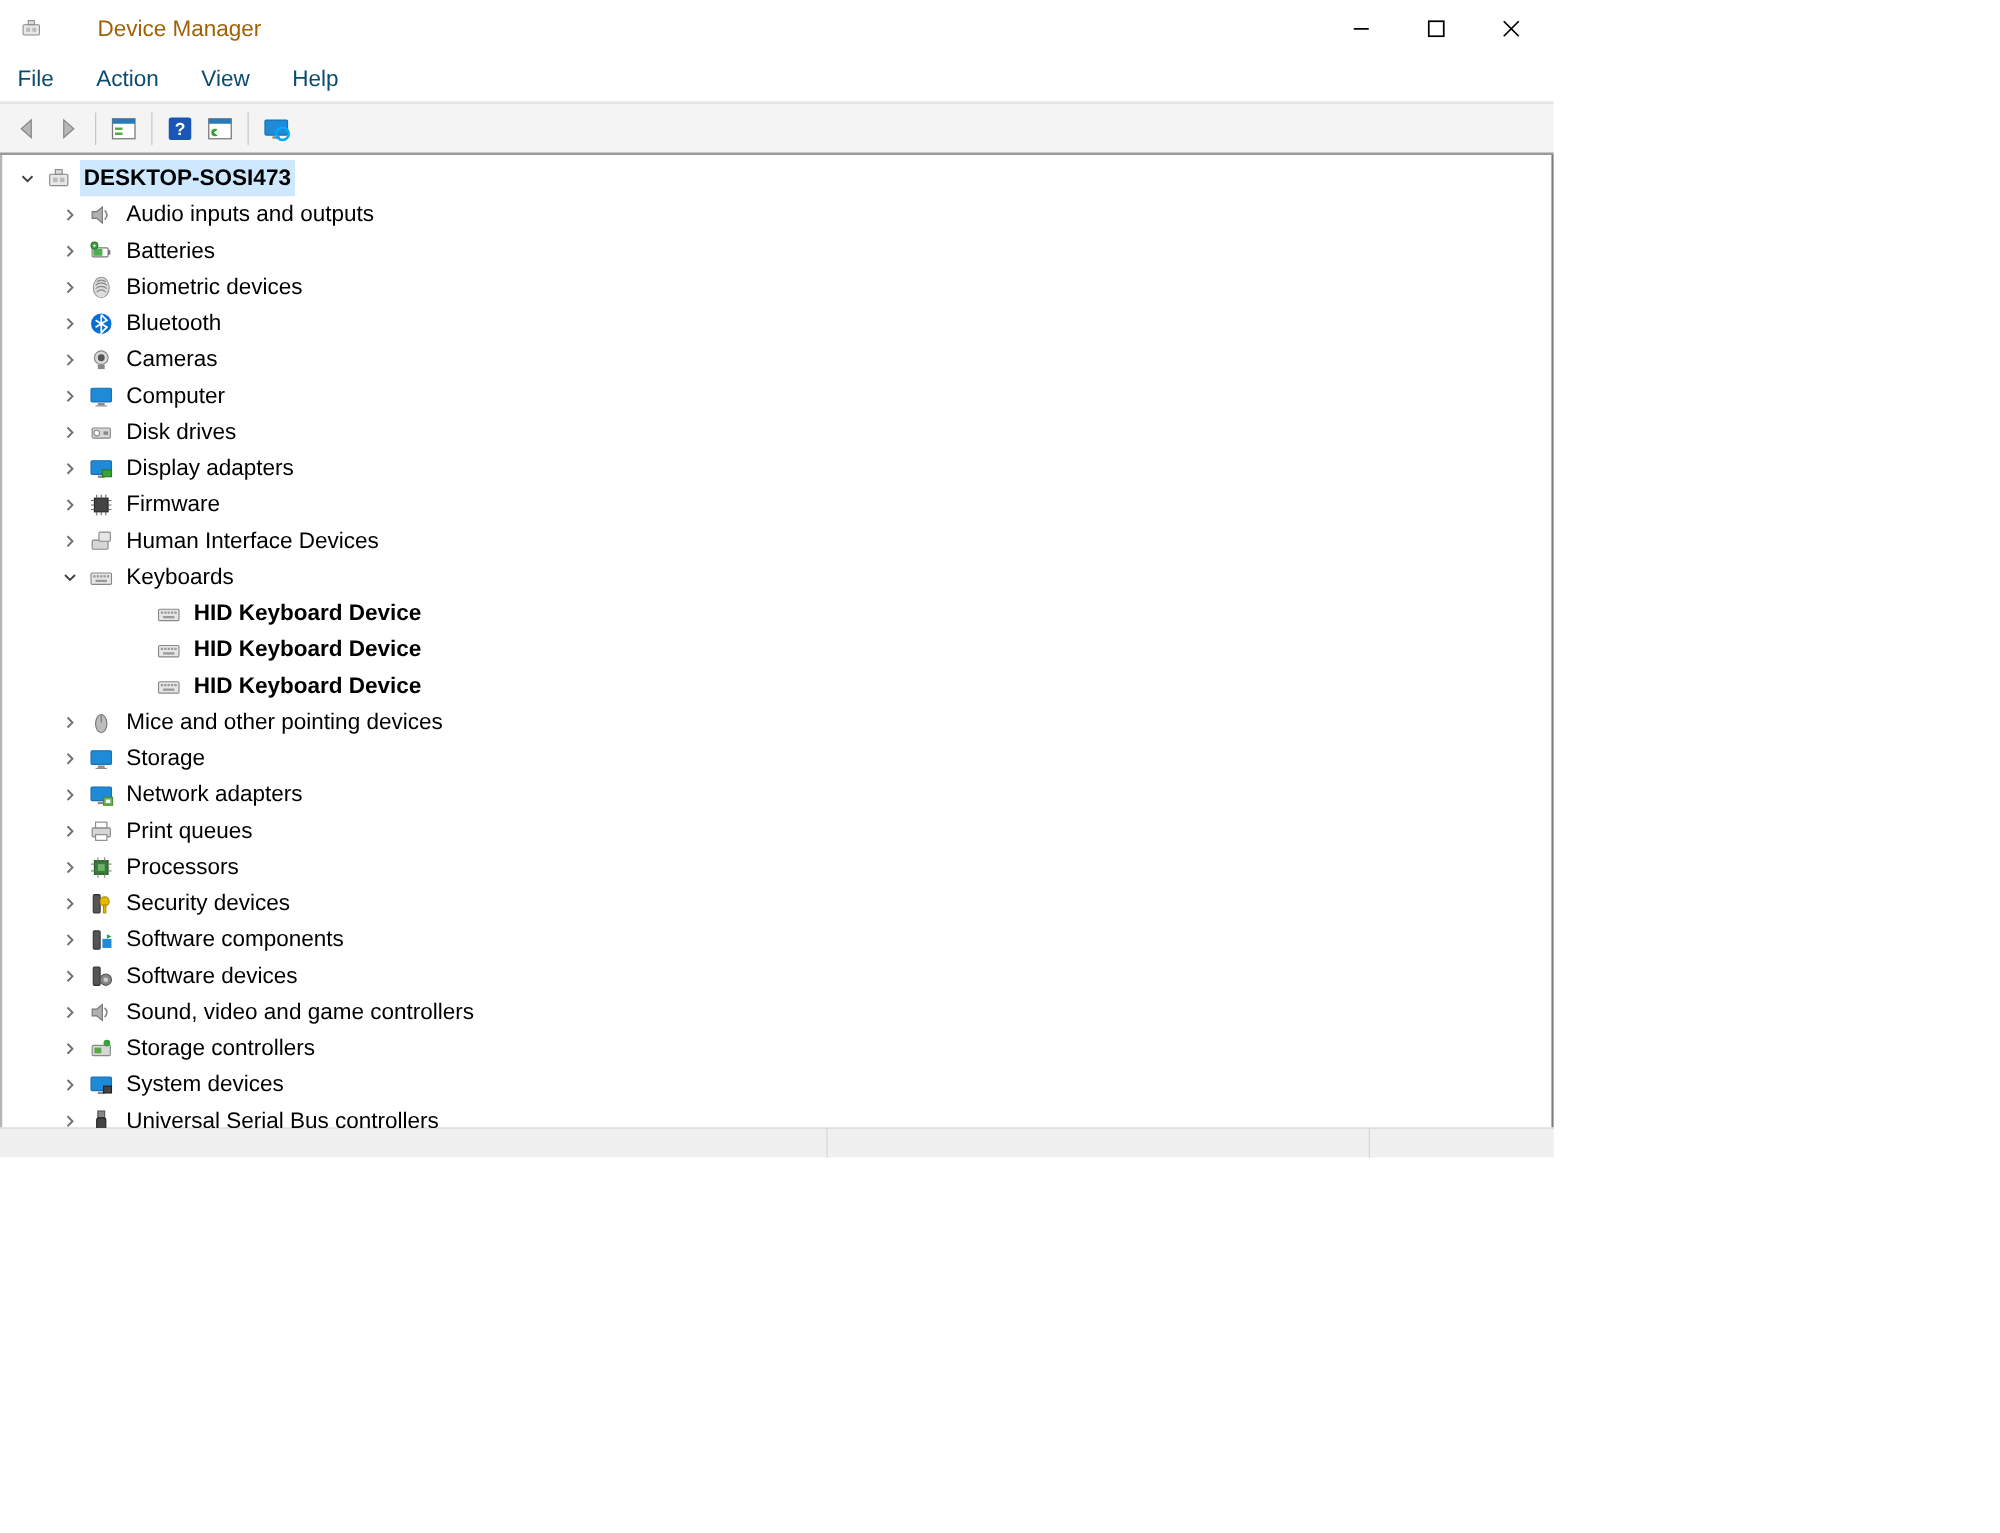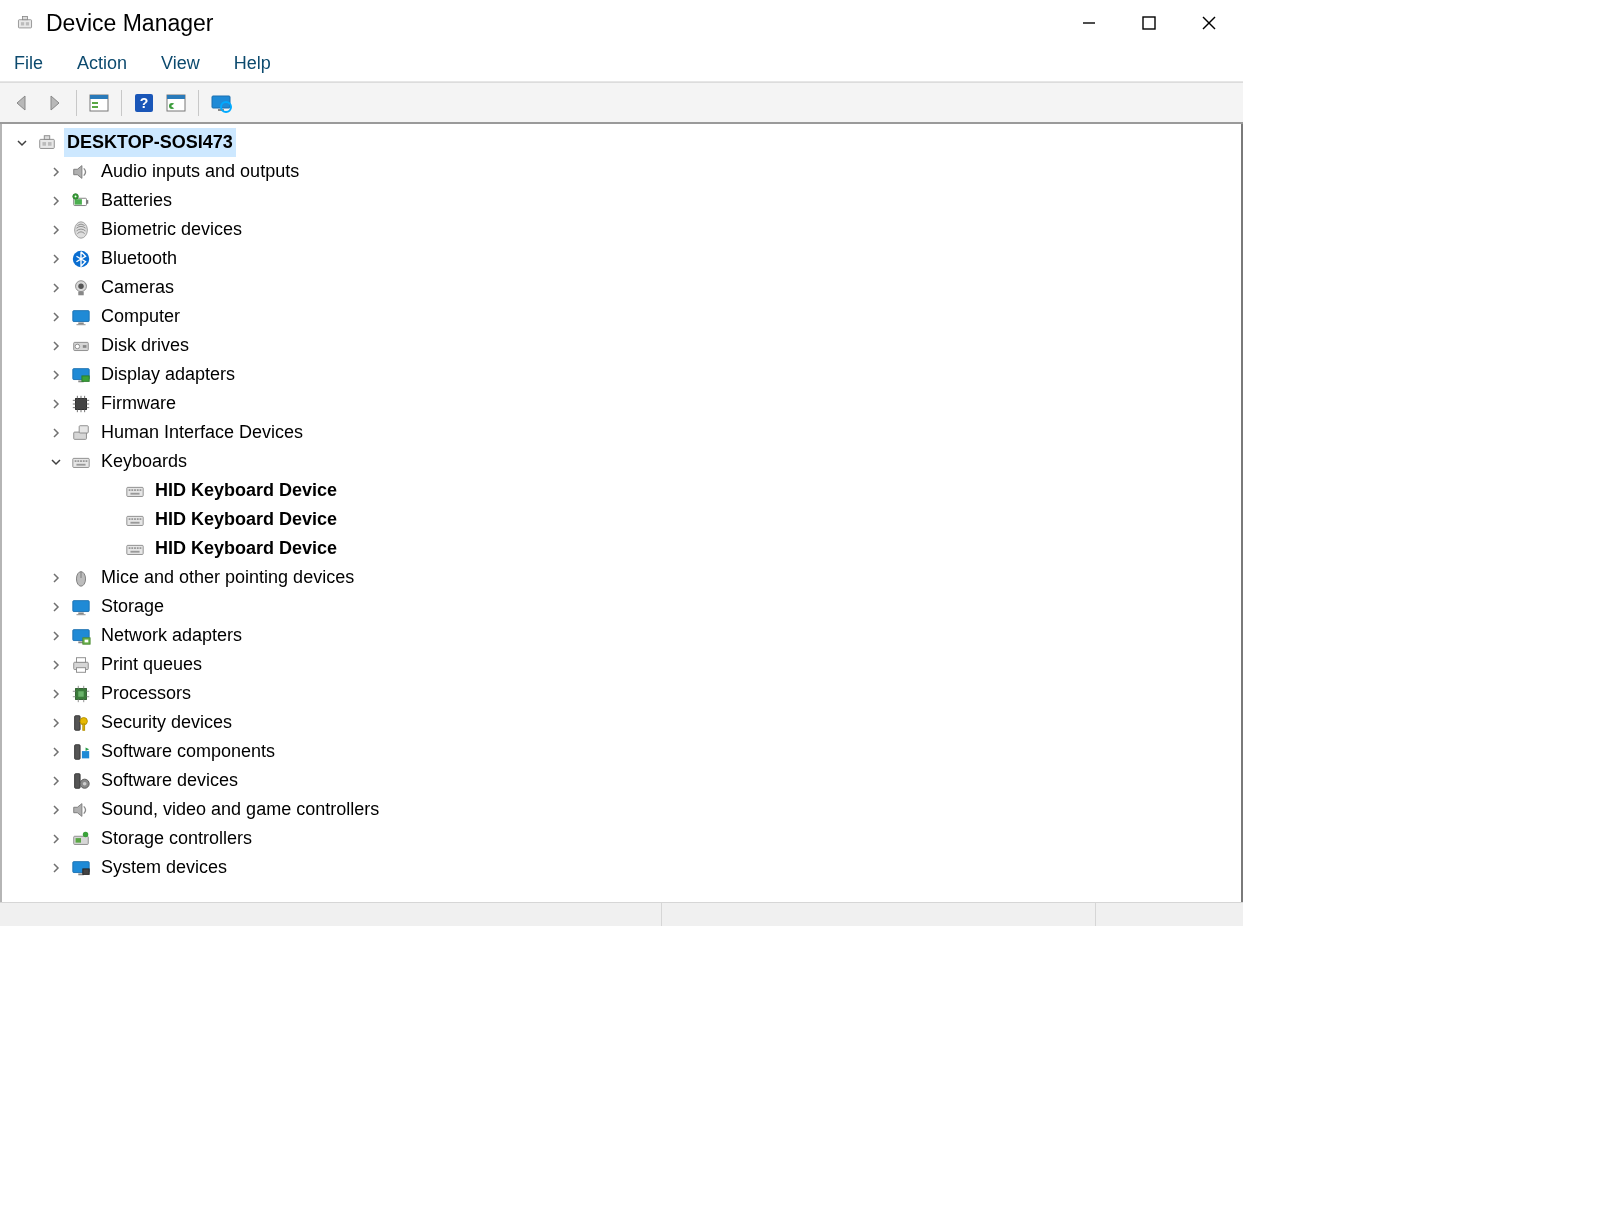--- a/index.html
+++ b/index.html
@@ -22,22 +22,23 @@
       background: #ffffff;
     }
     .title-bar .app-icon {
       width: 22px;
       height: 22px;
       margin-right: 10px;
       display: flex; align-items: center; justify-content: center;
     }
     .title-bar .title-text {
       flex: 0 0 auto;
-      font-size: 23px;
-      color: #000000;
+      font-size: 18px;
+      color: #a16207;
+      margin-left: 32px;
     }
     .title-bar .spacer { flex: 1; }
     .title-bar .win-ctrl {
       width: 60px;
       height: 46px;
       display: flex;
       align-items: center;
       justify-content: center;
       font-size: 14px;
       color: #000;
@@ -608,18 +609,32 @@
       </span>
       <span class="row-icon">
         <svg width="20" height="20" viewBox="0 0 22 22">
           <rect x="2" y="4" width="18" height="12" rx="1" fill="#1f8ad6" stroke="#1a6fb0"></rect>
           <rect x="8" y="17" width="6" height="2" fill="#888"></rect>
           <rect x="13" y="12" width="7" height="6" fill="#444" stroke="#222"></rect>
         </svg>
       </span>
       <span class="row-label">System devices</span>
     </div>
+    <div class="tree-row indent-1">
+      <span class="expander">
+        <svg width="12" height="12" viewBox="0 0 12 12">
+          <polyline points="4,2 8,6 4,10"></polyline>
+        </svg>
+      </span>
+      <span class="row-icon">
+        <svg width="20" height="20" viewBox="0 0 22 22">
+          <rect x="8" y="2" width="6" height="6" fill="#888" stroke="#555"></rect>
+          <rect x="7" y="8" width="8" height="12" rx="2" fill="#444" stroke="#222"></rect>
+        </svg>
+      </span>
+      <span class="row-label">Universal Serial Bus controllers</span>
+    </div>
   </div>
 
 <div class="status-bar">
   <div class="status-seg" style="width:662px"></div>
   <div class="status-seg" style="width:434px"></div>
 </div>
 
 </body></html>

